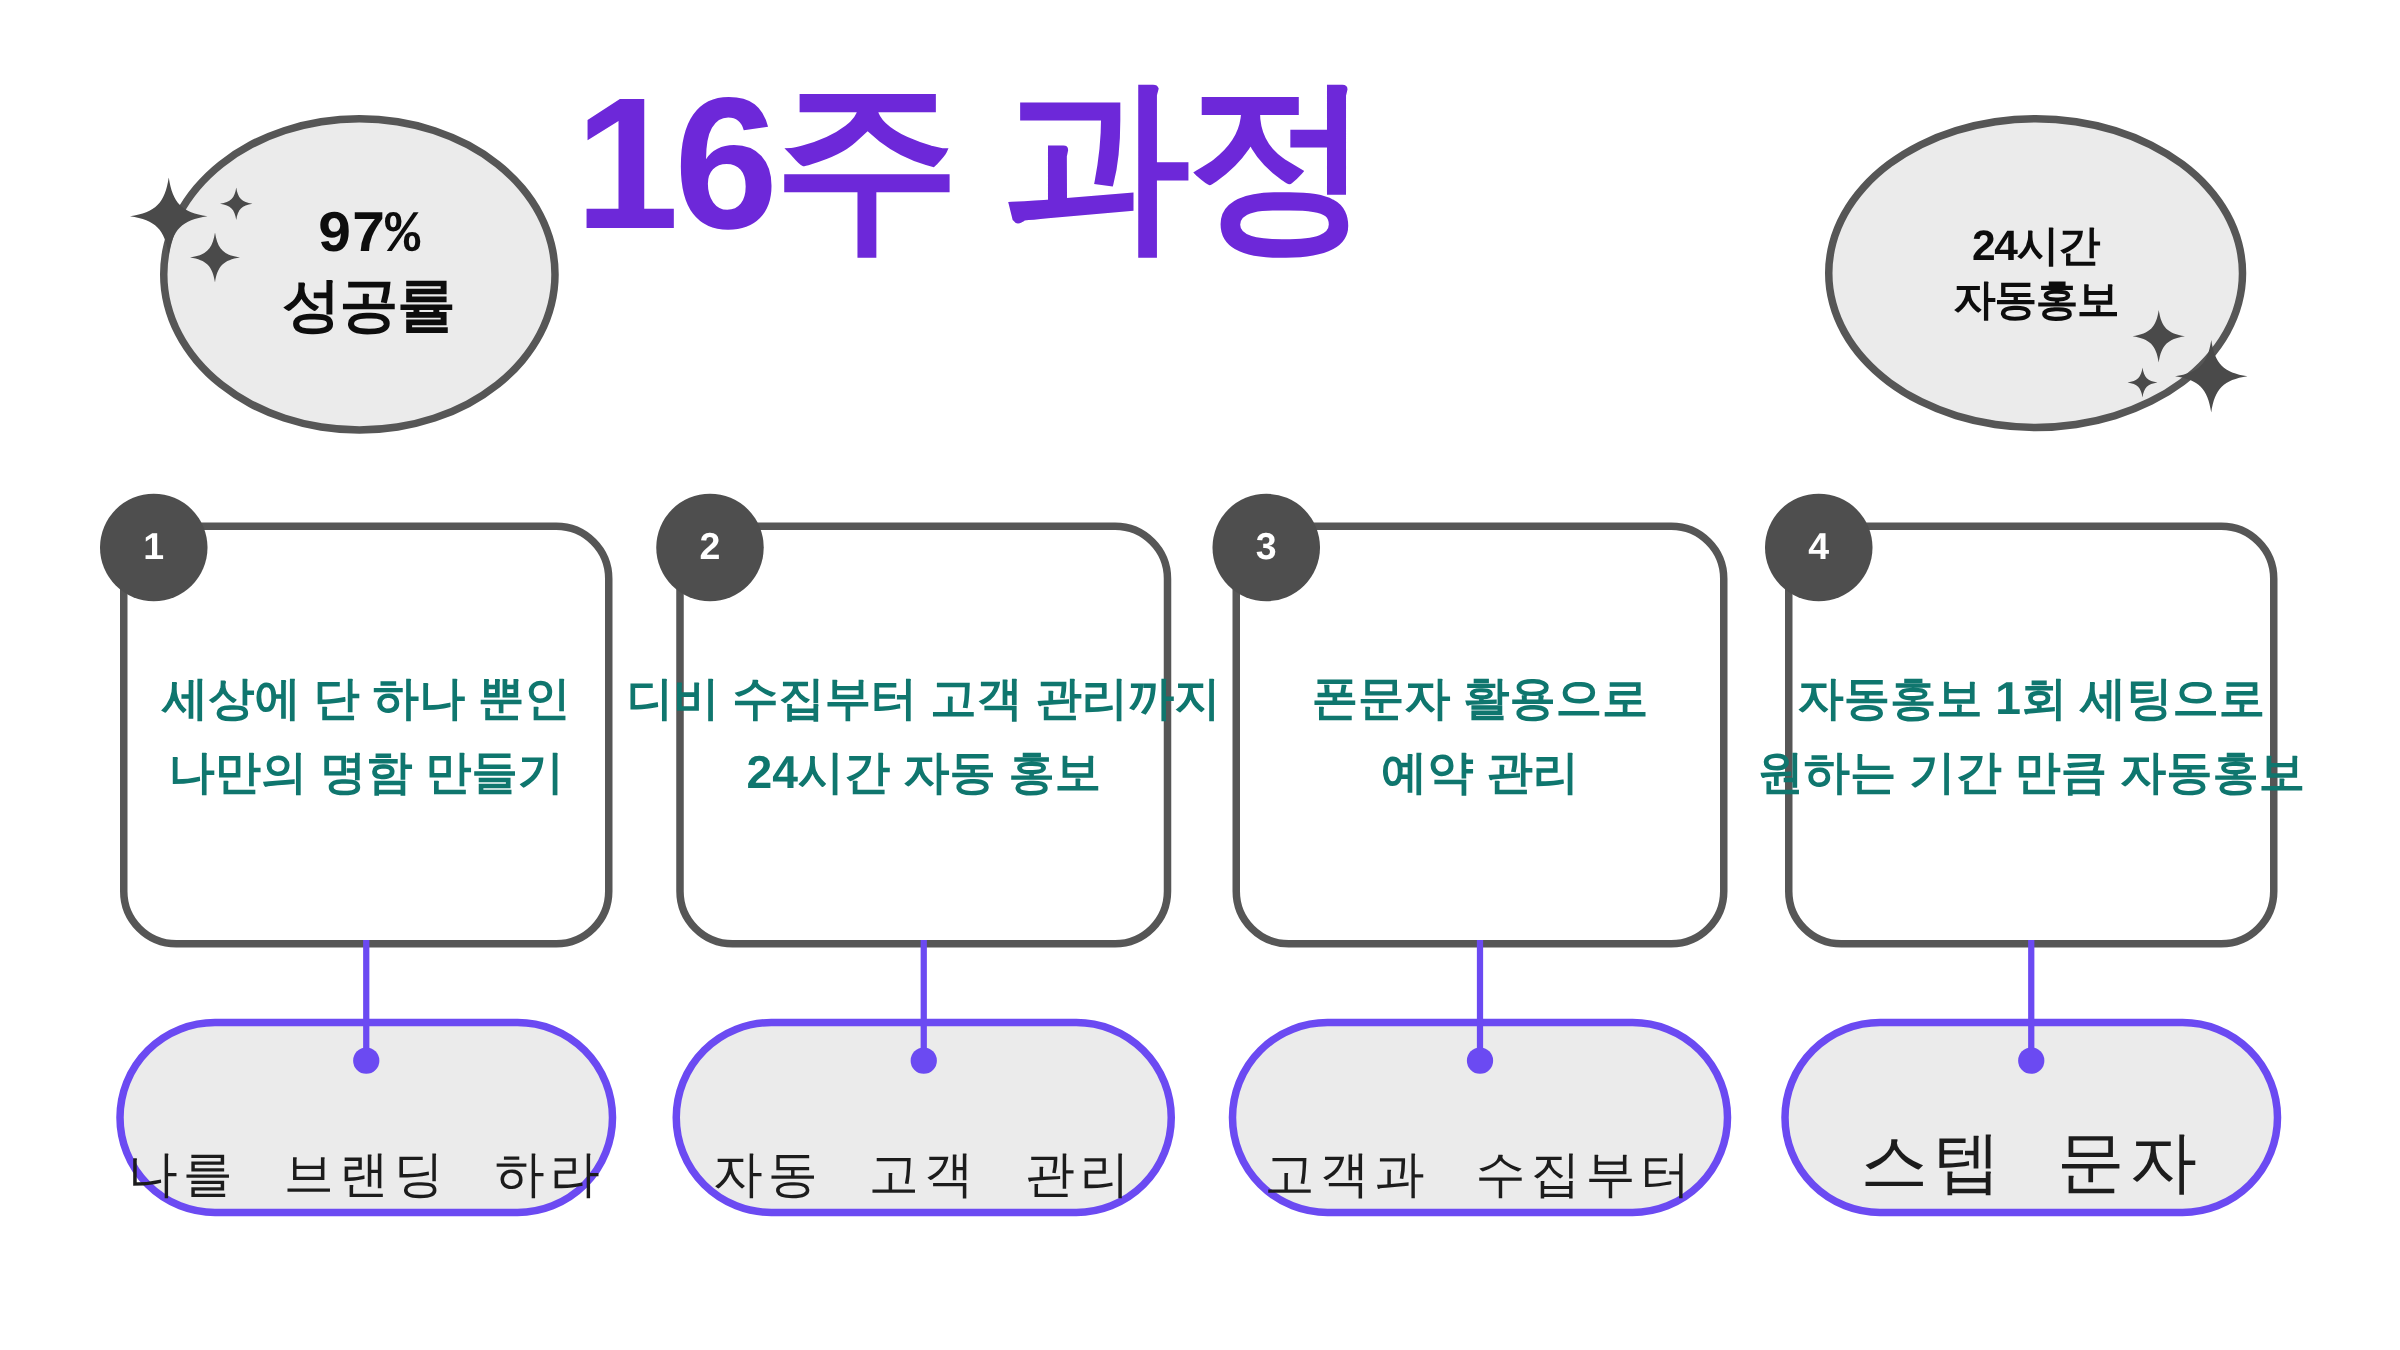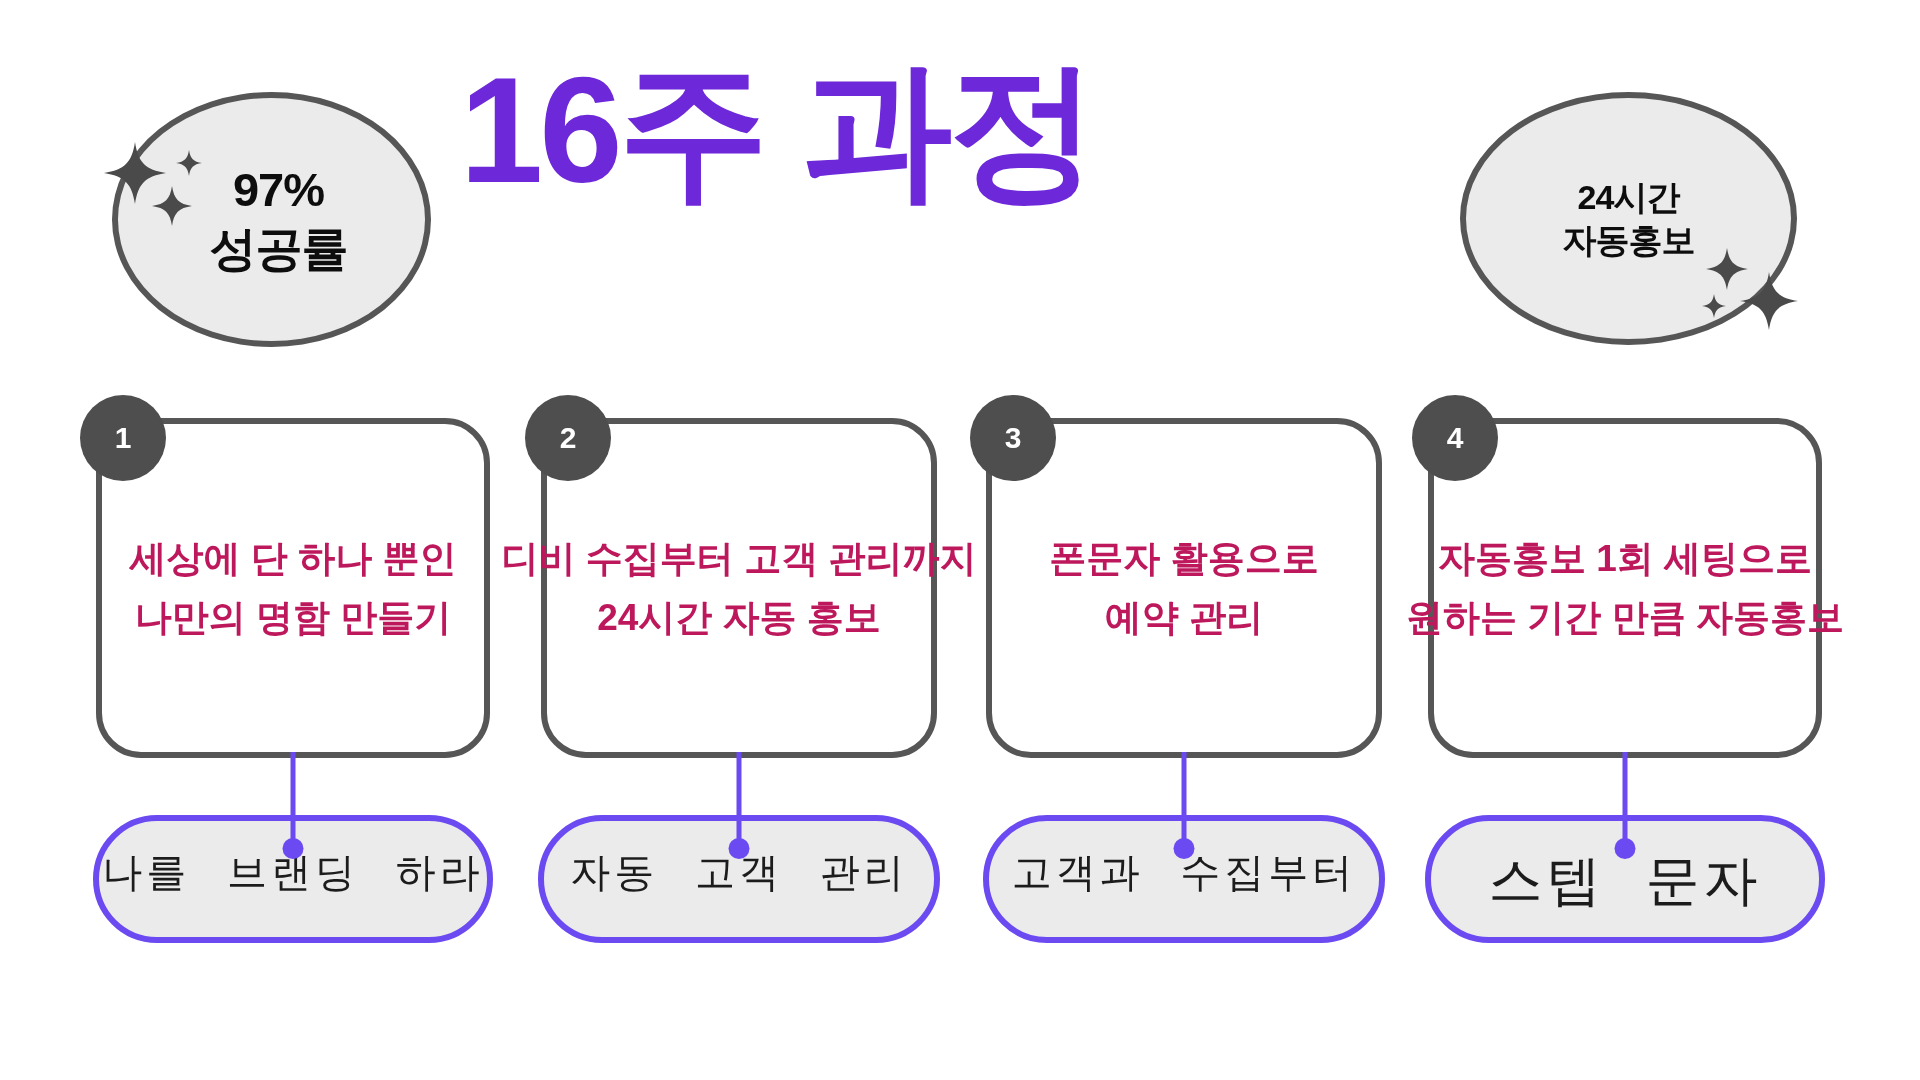--- a/index.html
+++ b/index.html
@@ -18,21 +18,21 @@
   .oval-badge {
     position: absolute;
     background: var(--badge-fill-gray, #EBEBEB);
     border: 6px solid var(--outline-gray, #565656);
     border-radius: 50%;
     display: flex;
     align-items: center;
     justify-content: center;
     text-align: center;
   }
-  #success-badge { left: 112px; top: 92px; width: 319px; height: 255px; }
+  #success-badge { left: 128px; top: 92px; width: 319px; height: 255px; font-family: Liberation Mono, monospace; }
   #promo-badge   { left: 1460px; top: 92px; width: 337px; height: 253px; }
   .oval-text {
     font-weight: bold;
     font-size: 47px;
     line-height: 1.25;
     letter-spacing: -1px;
     color: #0d0d0d;
   }
   #success-badge .oval-text { padding-left: 14px; }
   #promo-badge .oval-text { font-size: 34px; }
@@ -74,21 +74,21 @@
     left: 3px; right: 3px; top: 0;
     height: 340px;
     background: #ffffff;
     border: 6px solid var(--outline-gray, #565656);
     border-radius: 45px;
     display: flex;
     align-items: center;
     justify-content: center;
     text-align: center;
   }
-  .card-text { line-height: 1.6; color: #be185d; font-weight: 600; white-space: nowrap; }
+  .card-text { line-height: 1.6; color: #0f766e; font-weight: 600; white-space: nowrap; }
   .text-lg .card-text { font-size: 37px; }
   .text-sm .card-text { font-size: 37px; }
 
   .num-circle {
     position: absolute;
     left: -22px; top: -29px;
     width: 86px; height: 86px;
     border-radius: 50%;
     background: var(--number-circle-gray, #4E4E4E);
     color: #ffffff;
@@ -118,26 +118,26 @@
     width: 21px;
     height: 21px;
     border-radius: 50%;
     background: var(--accent-purple, #6B4AF2);
     z-index: 3;
   }
 
   .pill {
     position: absolute;
     left: 0; right: 0; top: 397px;
-    height: 128px;
+    height: 158px;
     background: var(--badge-fill-gray, #EBEBEB);
     border: 6px solid var(--accent-purple, #6B4AF2);
     border-radius: 85px;
     display: flex;
-    align-items: flex-start;
+    align-items: flex-end;
     justify-content: center;
     text-align: center;
   }
   .pill-text {
     font-family: "DejaVu Serif", "Liberation Serif", serif;
     font-size: 40px;
     color: #1c1c1c;
     letter-spacing: 4px;
     word-spacing: 20px;
     padding-top: 24px;

